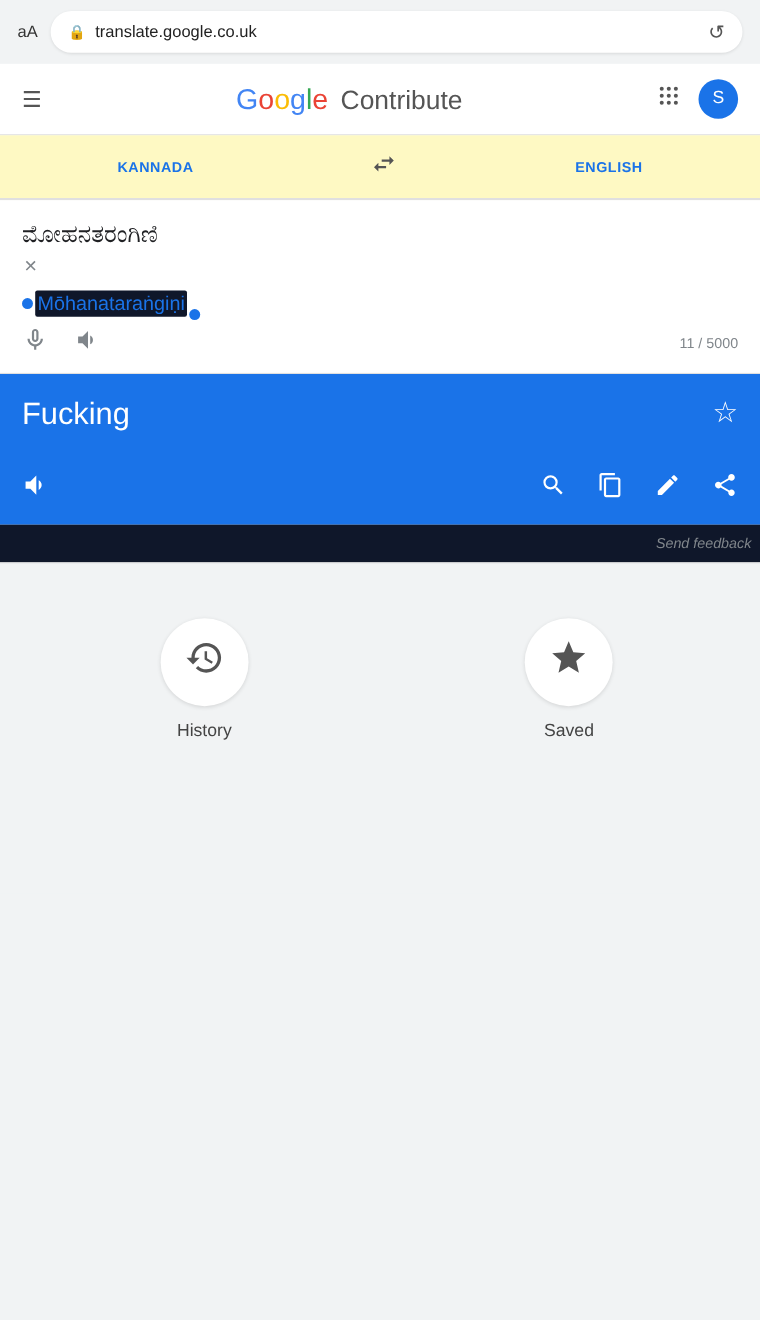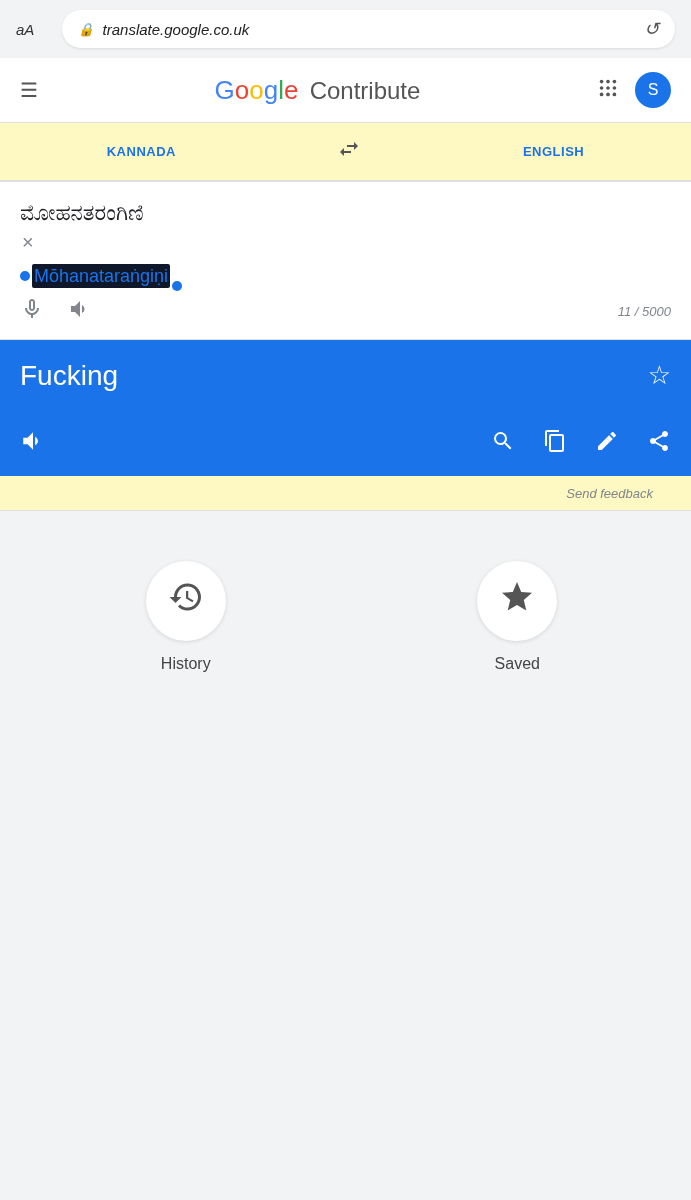--- a/index.html
+++ b/index.html
@@ -11,22 +11,21 @@
       background: #f1f3f4;
       overflow-x: hidden;
     }
 
     
     .browser-bar {
       background: #f1f3f4;
       padding: 10px 16px;
       display: flex;
       align-items: center;
-      gap: 28px;
-      font-style: italic;
+      gap: 12px;
     }
     .browser-font-size {
       font-size: 15px;
       color: #333;
       font-weight: 500;
       white-space: nowrap;
     }
     .browser-address-bar {
       flex: 1;
       background: white;
@@ -199,21 +198,20 @@
       align-items: center;
     }
     .mic-icon, .speaker-icon-sm {
       font-size: 22px;
       color: #80868b;
       cursor: pointer;
     }
     .char-count {
       font-size: 13px;
       color: #80868b;
-      font-style: italic;
     }
 
     
     .output-section {
       background: #1a73e8;
       padding: 20px 20px 16px 20px;
     }
     .output-header {
       display: flex;
       justify-content: space-between;
@@ -246,22 +244,22 @@
       align-items: center;
     }
     .action-icon {
       font-size: 22px;
       color: white;
       cursor: pointer;
     }
 
     
     .feedback-bar {
-      background: #fef9c3;
-      padding: 8px 38px;
+      background: #0f172a;
+      padding: 8px 8px;
       text-align: right;
       border-bottom: 1px solid #e0e0e0;
     }
     .feedback-link {
       font-size: 13px;
       color: #80868b;
       font-style: italic;
       cursor: pointer;
     }
 

